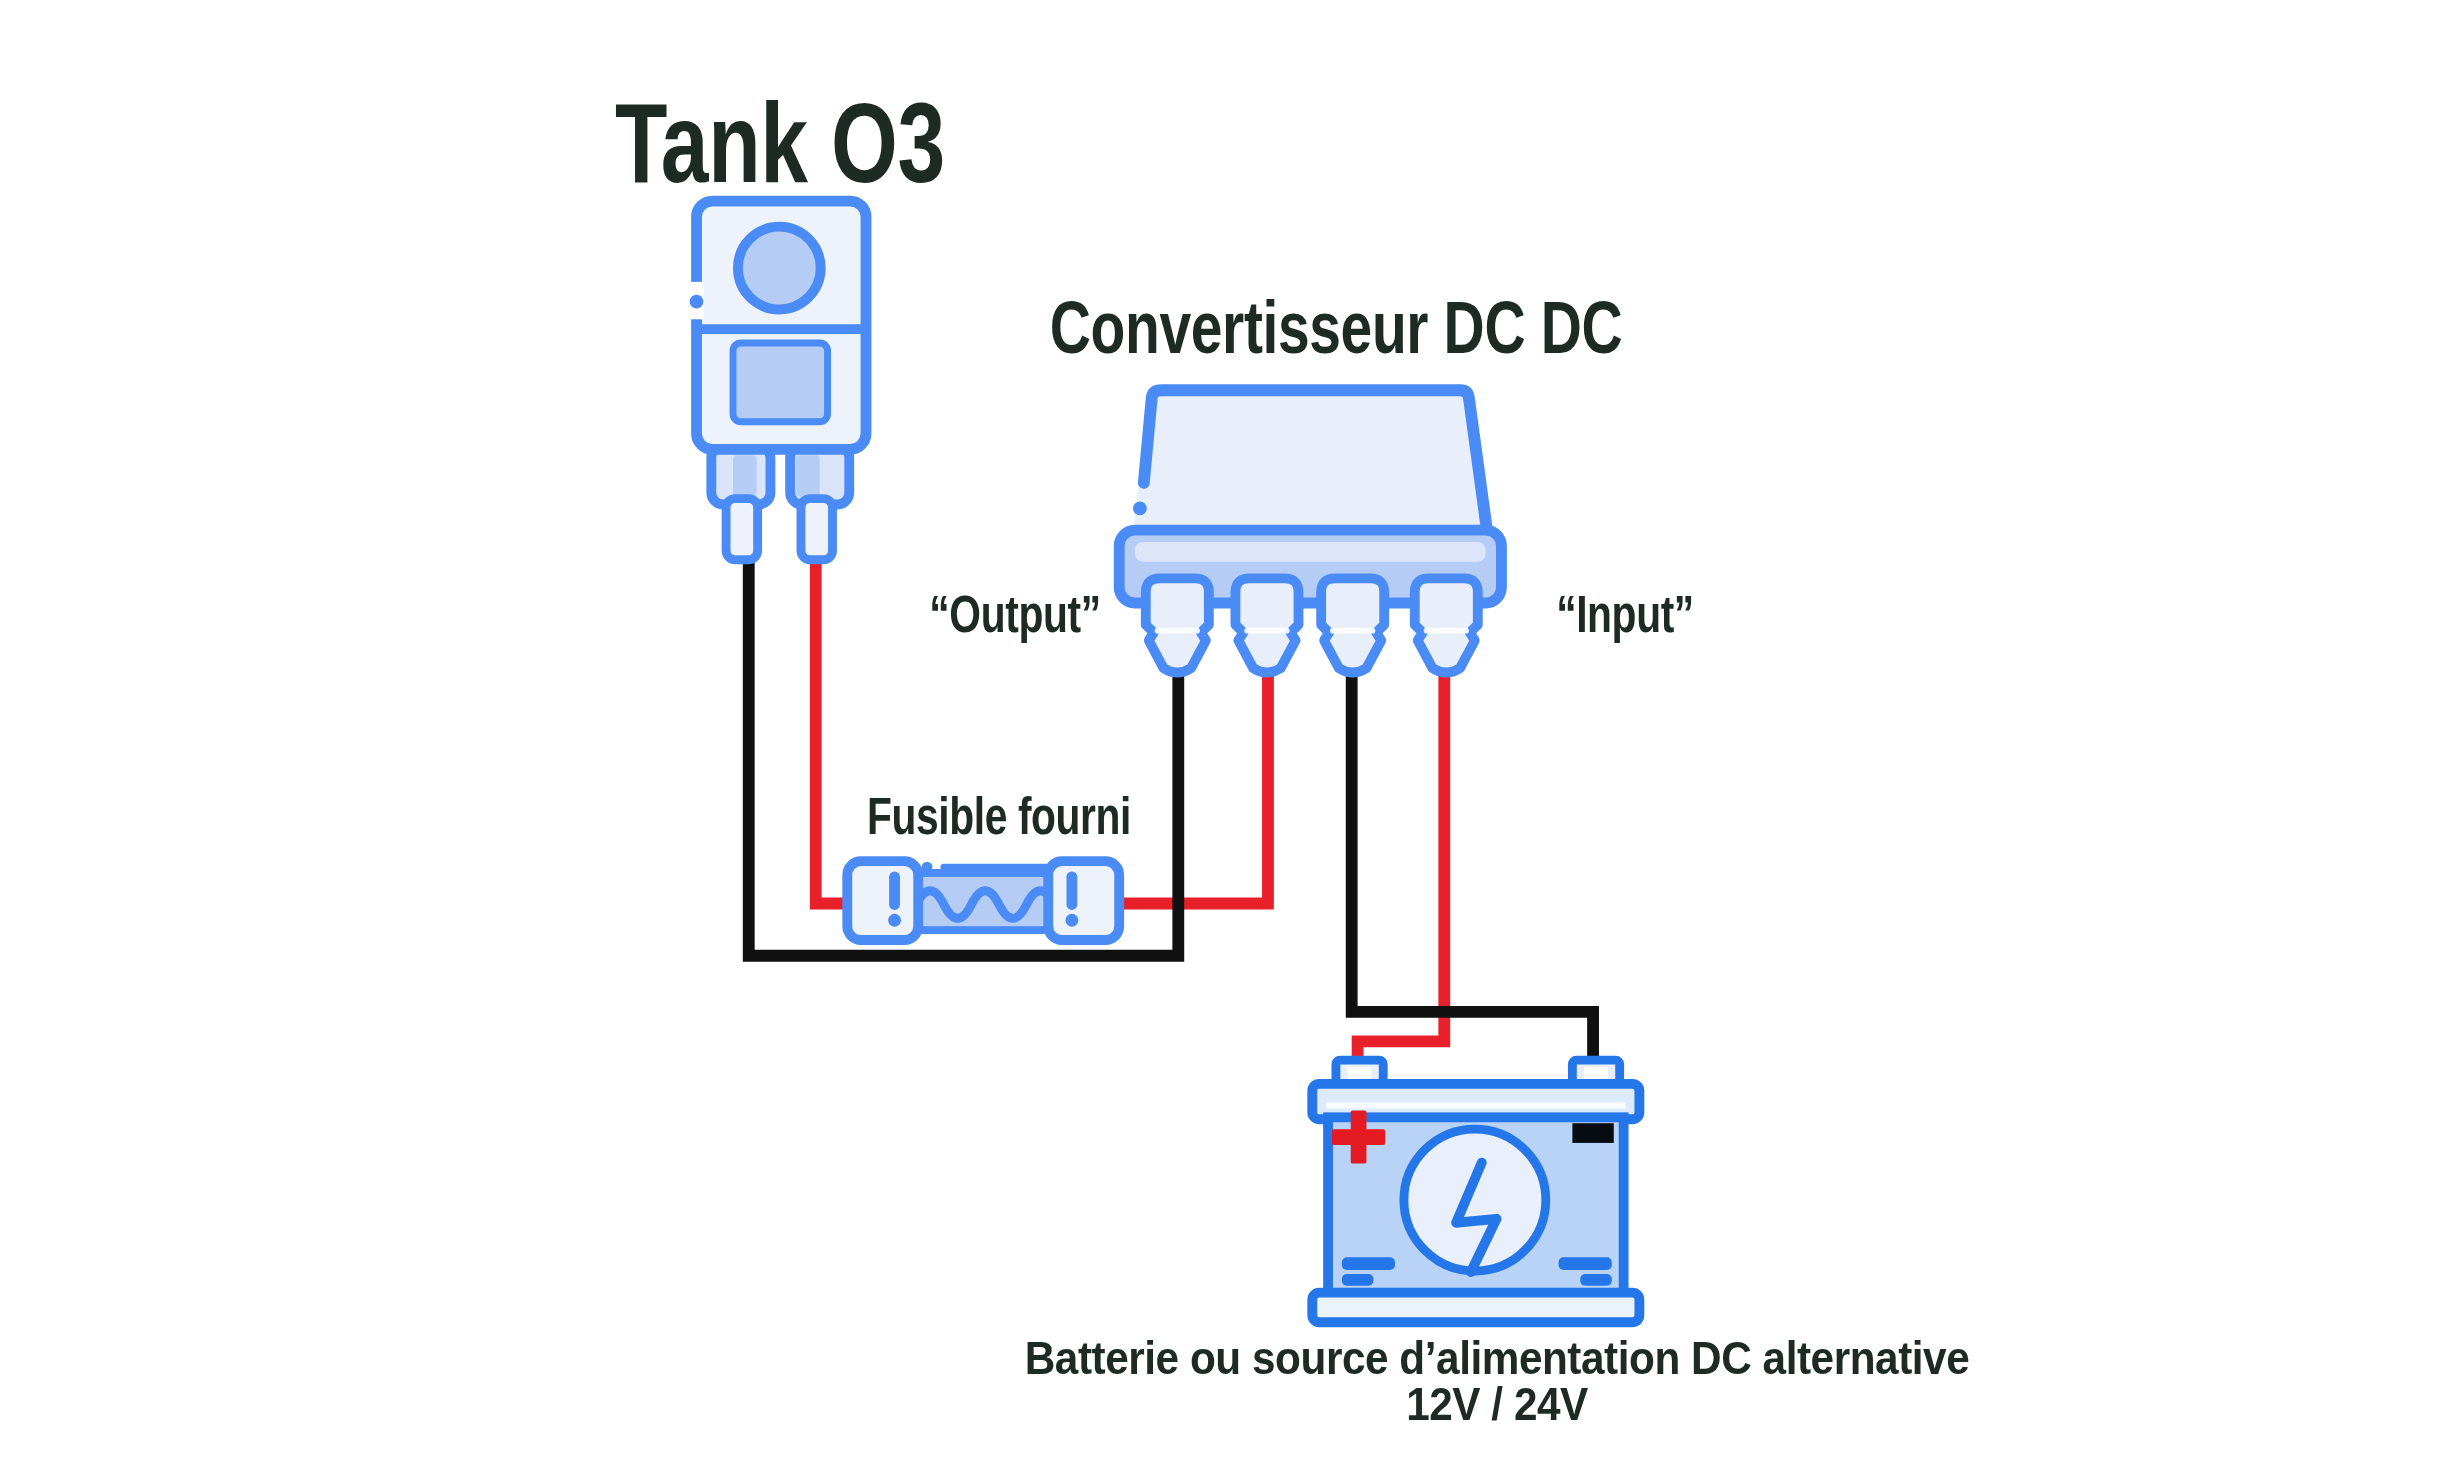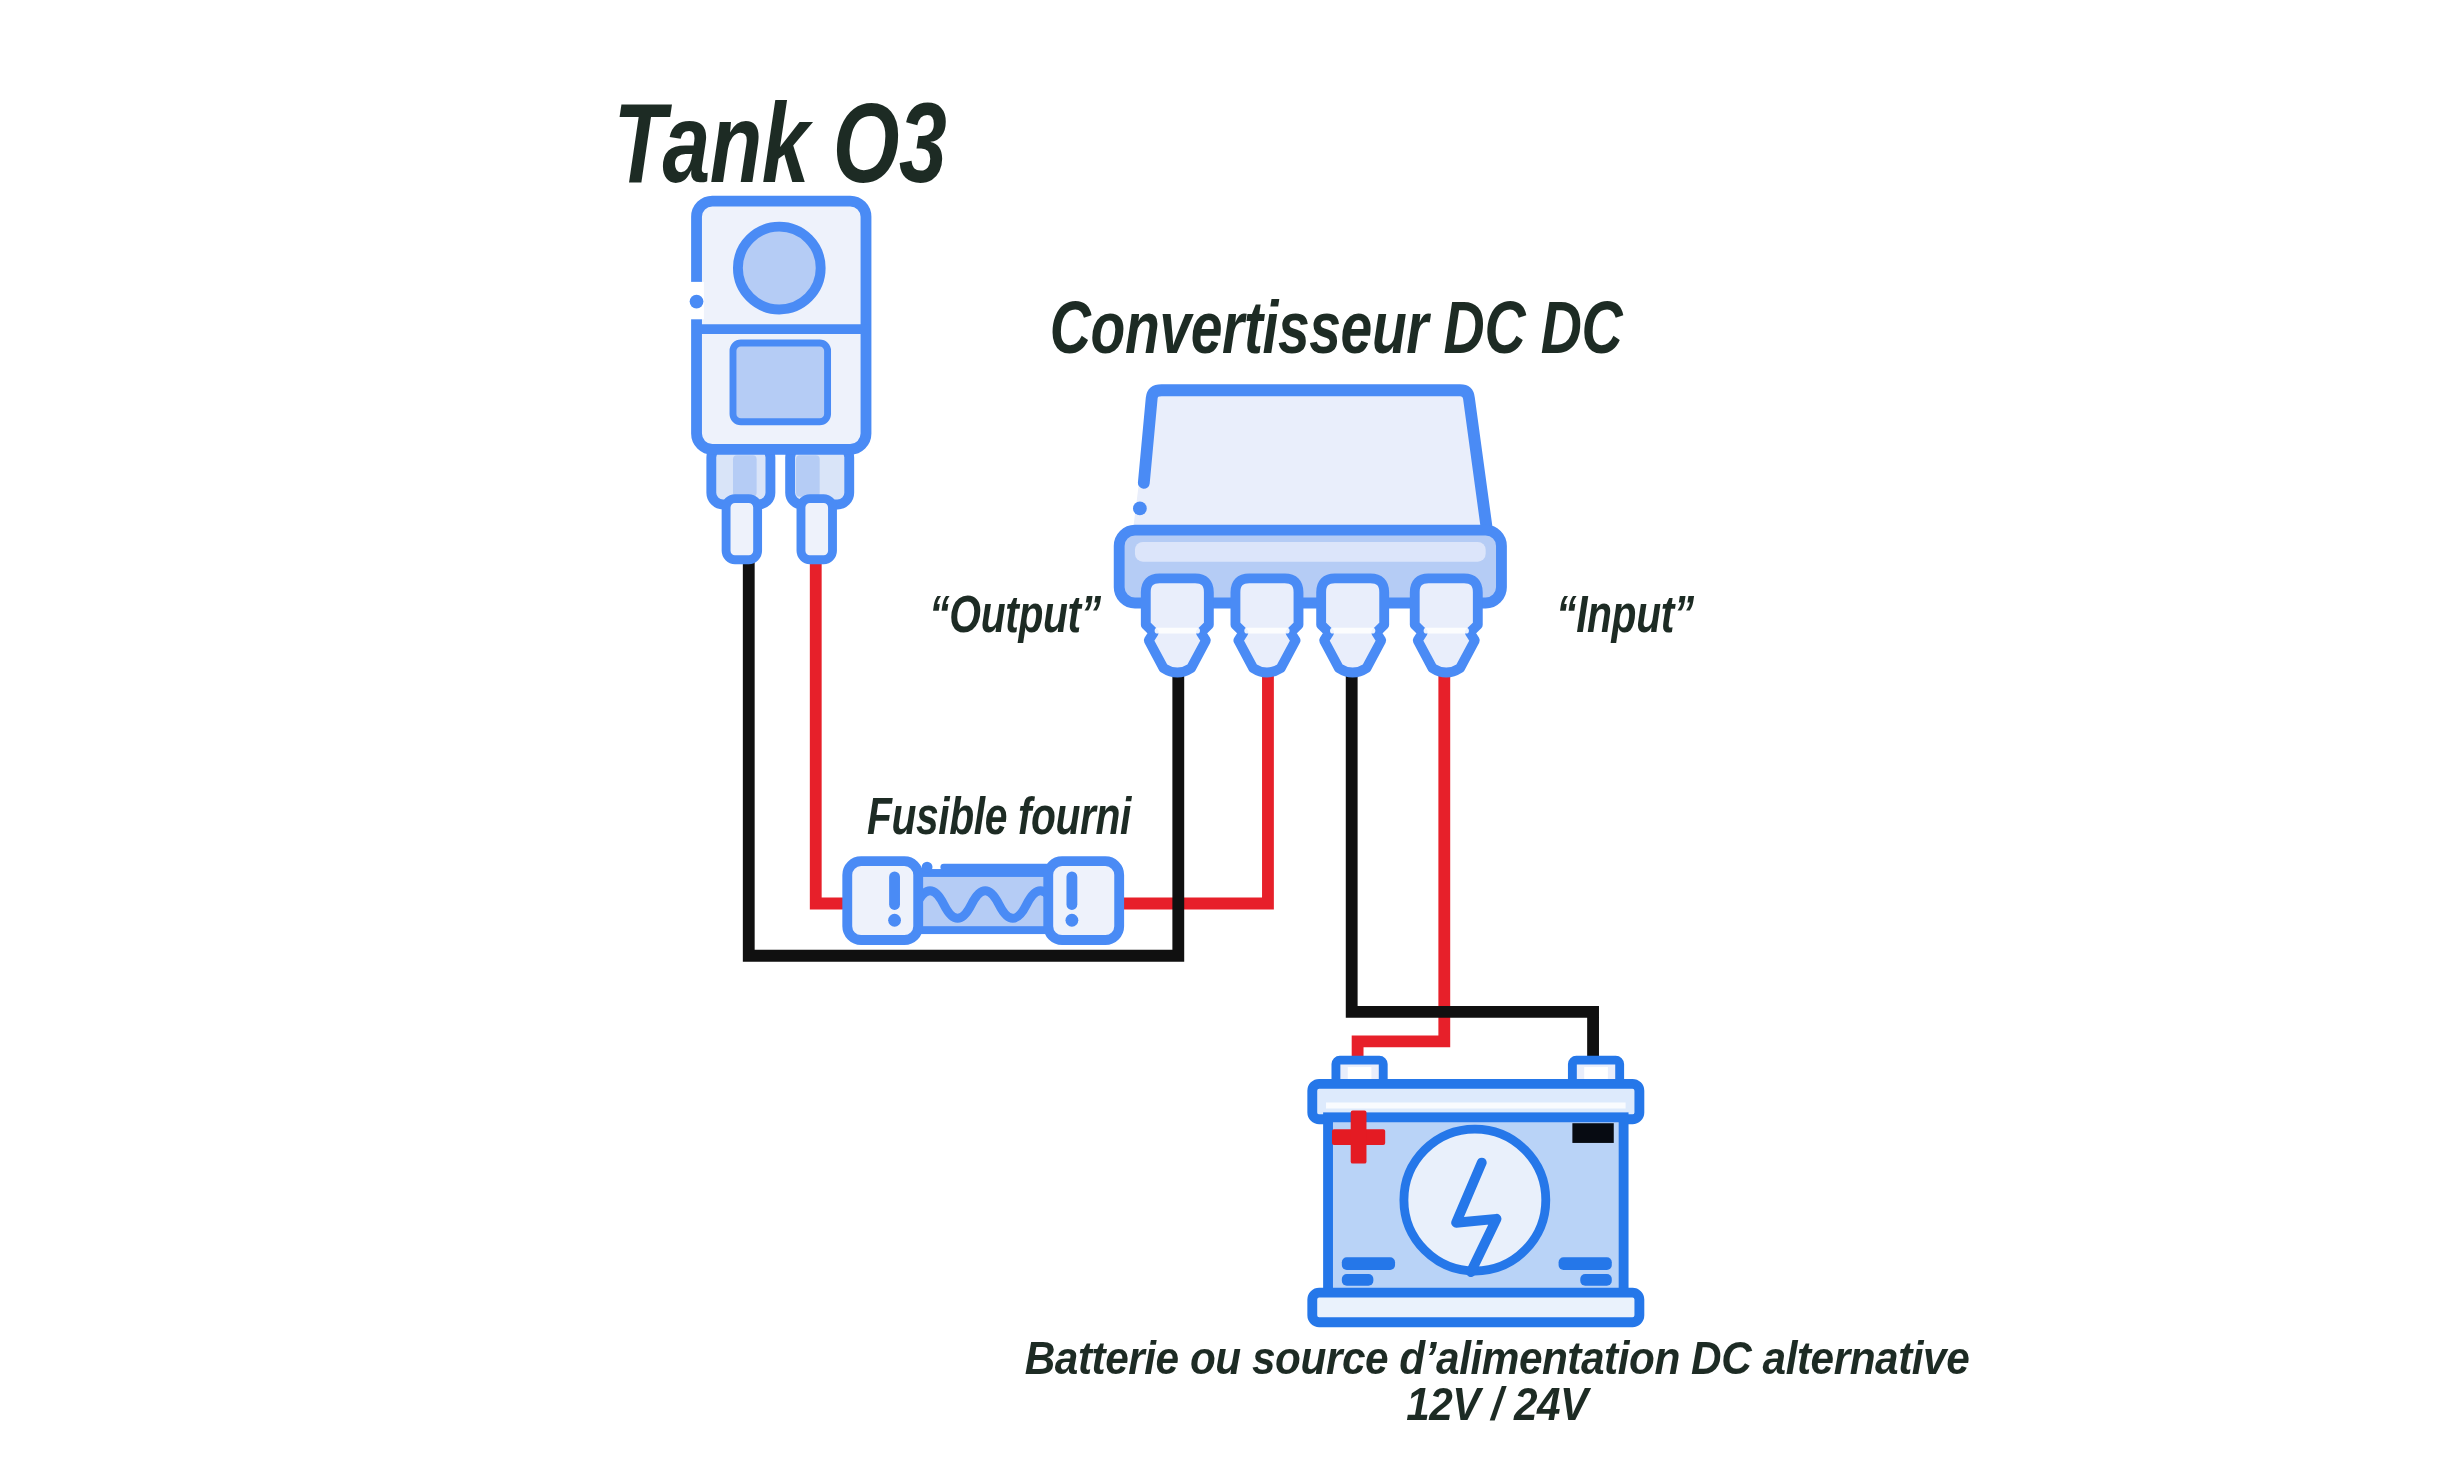--- a/index.html
+++ b/index.html
@@ -2,21 +2,21 @@
 <html style="--background: #ffffff; --text_dark: #1d2b24; --icon_blue: #4a8bf5; --battery_blue: #2577e9; --fill_light: #e9eefb; --fill_lighter: #eef2fb; --fill_medium: #b5ccf5; --battery_fill: #b9d3f7; --prong_fill: #d9e4f8; --rail_fill: #ddeafc; --rail_fill_bottom: #eaf2fc; --circle_fill: #e9f0fb; --wire_red: #e7202a; --wire_black: #101010; --plus_red: #e41b23; --minus_black: #070b12;"><head>
 <meta charset="utf-8">
 <style>
   html,body{margin:0;padding:0;}
   body{
     width:2463px;height:1478px;
     background:var(--background,#ffffff);
     font-family:"Liberation Sans", sans-serif;
     overflow:hidden;position:relative;
   }
-  .stage{position:absolute;inset:0;width:2463px;height:1478px;font-style:italic;}
+  .stage{position:absolute;inset:0;width:2463px;height:1478px;}
   .diagram-svg{position:absolute;left:0;top:0;width:2463px;height:1478px;display:block;}
 
   .label{
     position:absolute;
     white-space:nowrap;
     font-weight:700;
     color:var(--text_dark,#1d2b24);
     line-height:1;
     letter-spacing:-0.5px;
     transform:translateX(-50%) scaleX(var(--sx,0.78));

